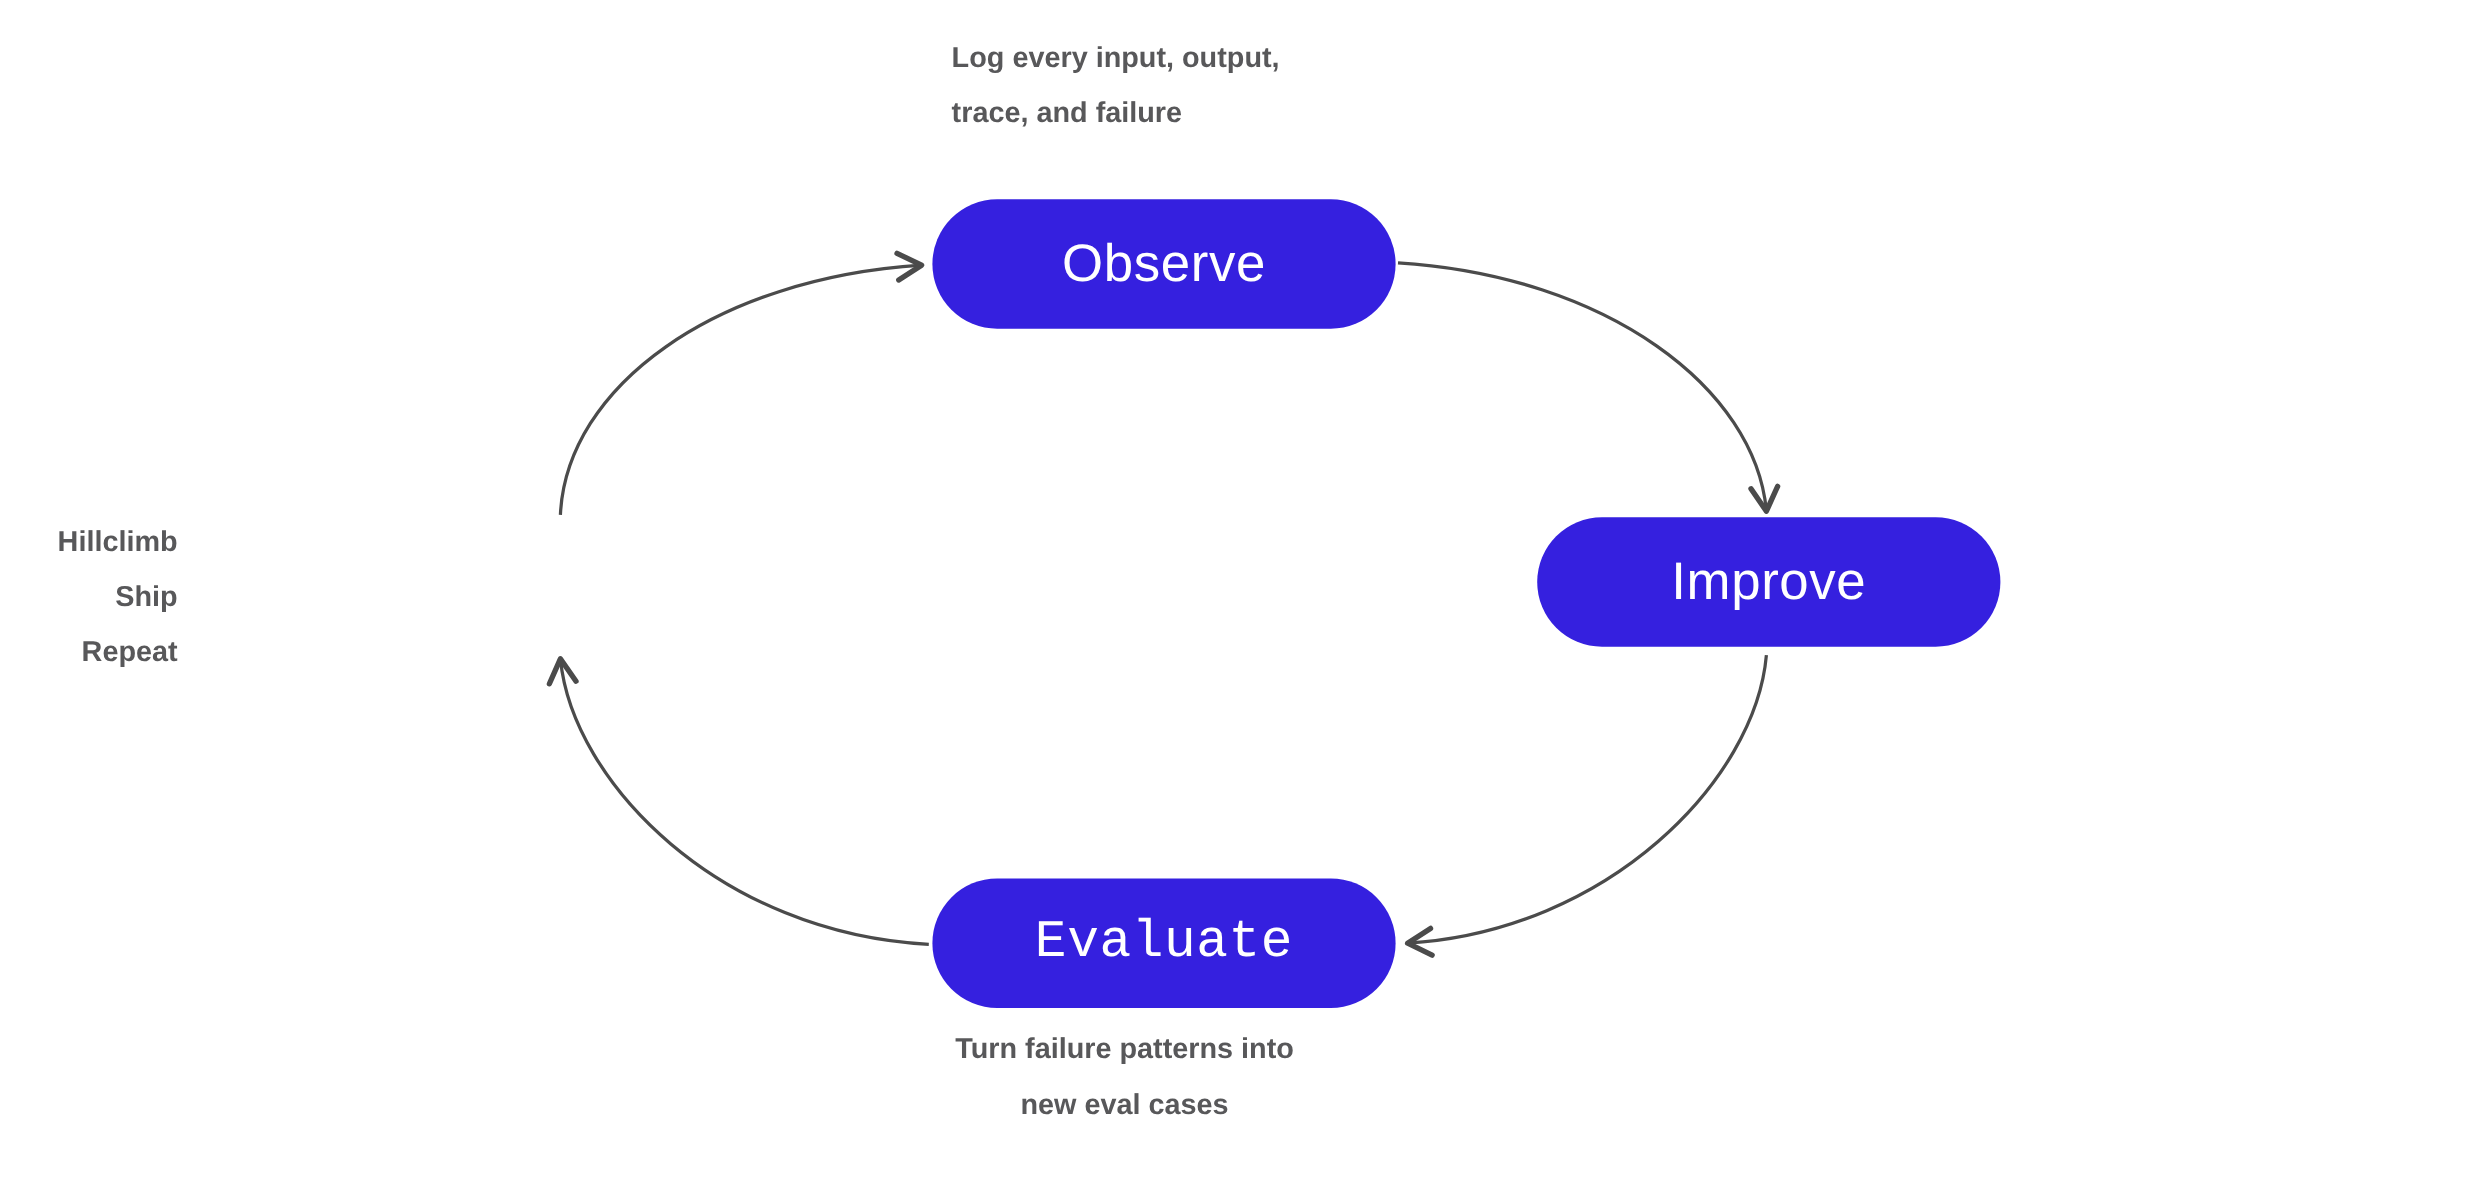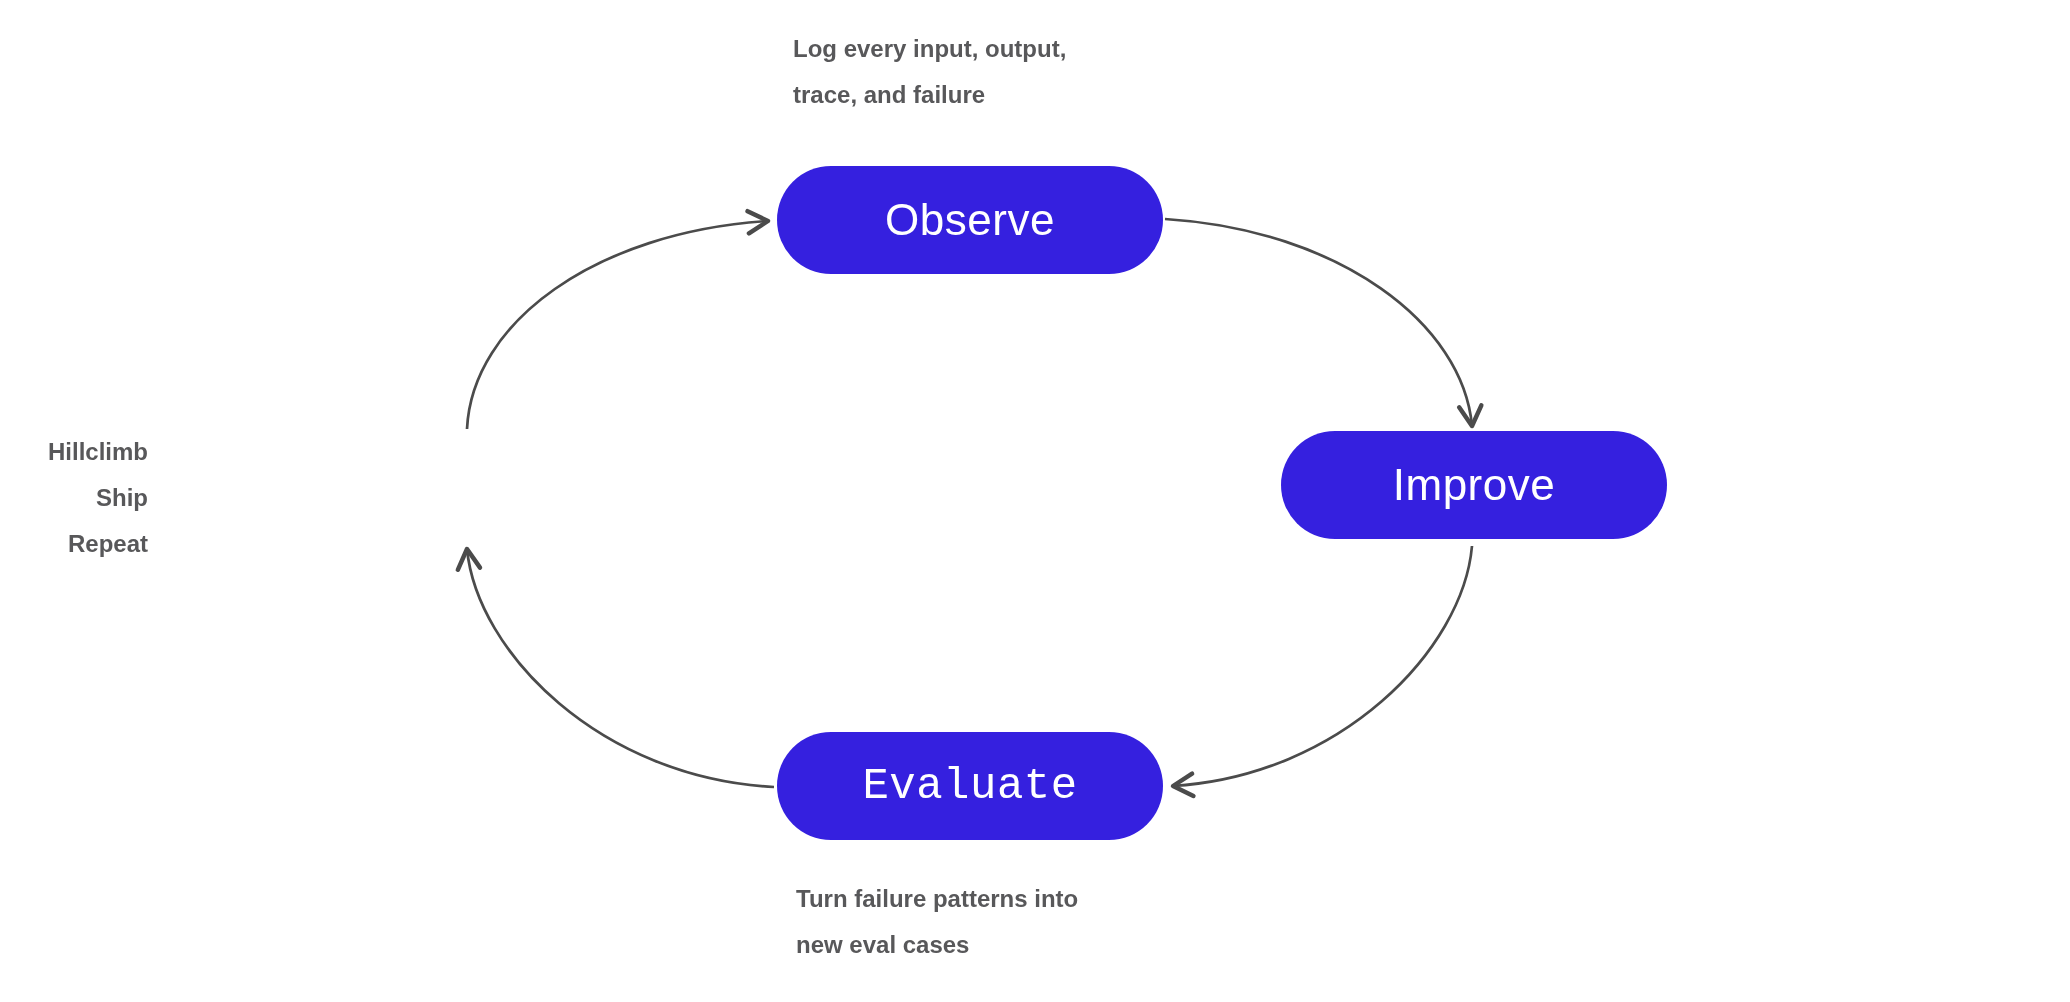--- a/index.html
+++ b/index.html
@@ -48,21 +48,21 @@
     line-height: 46px;
     font-weight: 700;
     white-space: pre-line;
   }
   #node-observe  { left: 777px;  top: 166px; }
   #node-analyze  { left: 1281px; top: 431px; }
   #node-evaluate { left: 777px;  top: 732px; font-family: Liberation Mono, monospace; }
   #node-improve  { left: 273px;  top: 431px; }
   #note-top    { left: 793px;  top: 26px;  }
   #note-right  { left: 1715px; top: 432px; }
-  #note-bottom { left: 796px;  top: 876px; }
+  #note-bottom { left: 796px;  top: 852px; text-align: center; }
   #note-left   { left: 48px;   top: 429px; text-align: right; }
 </style>
 </head>
 <body>
 
 <div class="stage">
 
   <svg class="arrows" viewBox="0 0 2070 1002" xmlns="http://www.w3.org/2000/svg">
     <defs>
       <marker id="arrowhead" viewBox="0 0 12 12" refX="10" refY="6" markerWidth="11" markerHeight="11" orient="auto-start-reverse">

